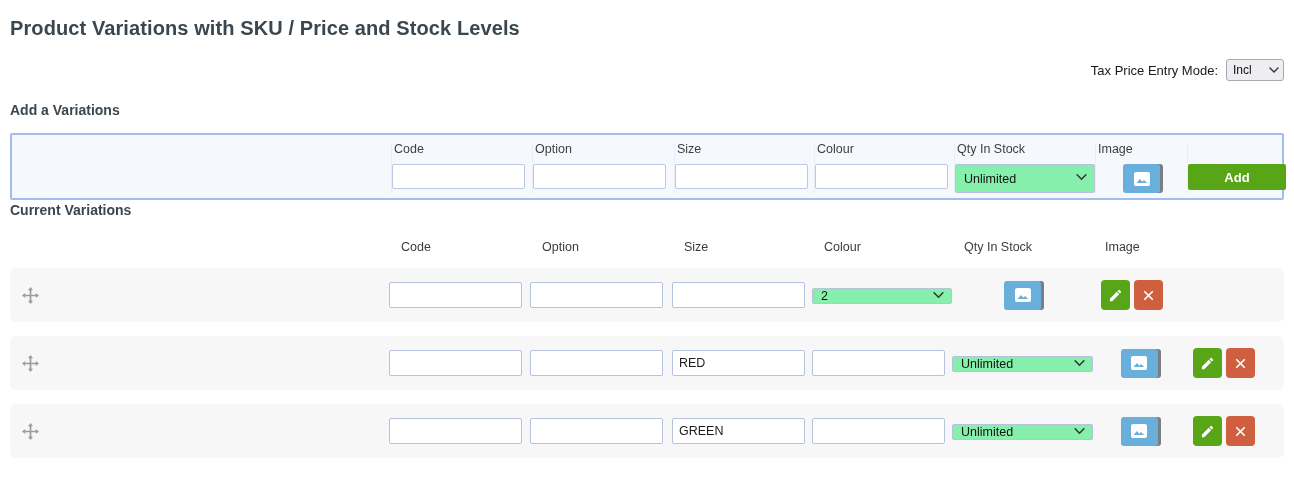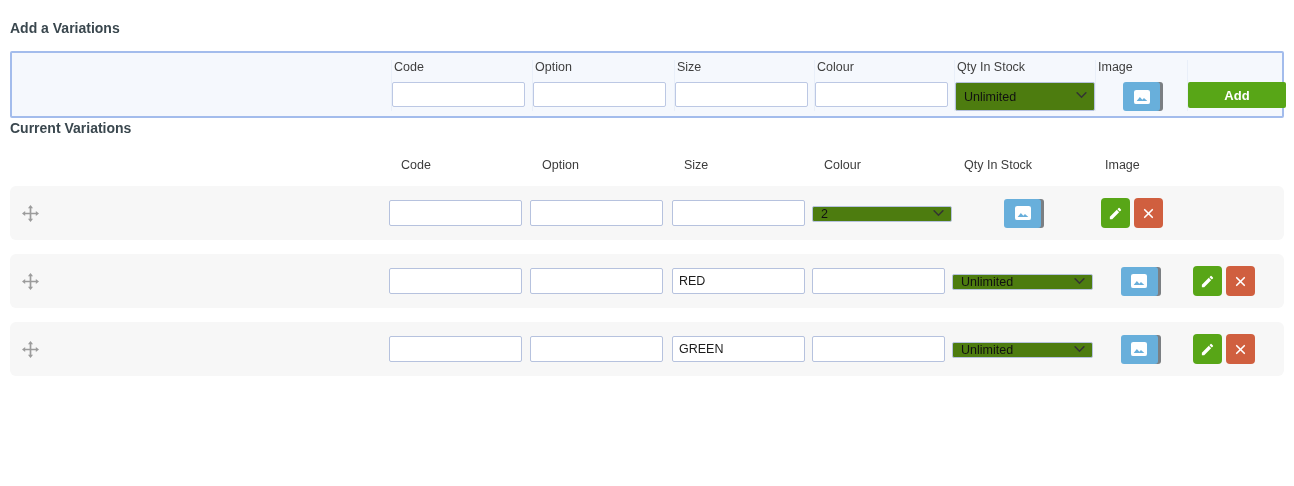--- a/index.html
+++ b/index.html
@@ -62,21 +62,21 @@
     font-family: "Liberation Sans", sans-serif; font-size: 12.5px; color: #1c1c1c;
     outline: none;
   }
   .abox .txt { height: 25px; border-color: #bcc8e4; }
 
   
   .select-wrap { position: relative; width: 133px; height: 26px; }
   .select-wrap select {
     appearance: none; -webkit-appearance: none;
     width: 100%; height: 100%;
-    background: #4d7c0f; border: 1px solid #b6c2de; border-radius: 2px;
+    background: #86efac; border: 1px solid #b6c2de; border-radius: 2px;
     padding: 0 22px 0 8px;
     font-family: "Liberation Sans", sans-serif; font-size: 12.5px; color: #111;
     outline: none;
   }
   .select-wrap .chev {
     position: absolute; right: 8px; top: 50%; transform: translateY(-50%);
     pointer-events: none; line-height: 0;
   }
   .select-wrap.tax { width: 58px; height: 22px; }
   .select-wrap.tax select {
@@ -118,21 +118,35 @@
   .drag-handle { cursor: move; line-height: 0; }
   .img-cell { display: flex; justify-content: center; }
   .actions-cell { display: flex; gap: 4px; padding-left: 8px; }
   .icon { line-height: 0; display: inline-block; }
 </style>
 </head>
 <body>
 
 <div class="page">
 
-
+  <h1 class="page-title">Product Variations with SKU / Price and Stock Levels</h1>
+
+  <div class="tax-row">
+    <span class="tax-label">Tax Price Entry Mode:</span>
+    <span class="select-wrap tax">
+      <select>
+        <option>Incl</option>
+      </select>
+      <span class="chev icon">
+        <svg width="10" height="6" viewBox="0 0 10 6">
+            <path d="M1 1 L5 5 L9 1" stroke="#333" stroke-width="1.4" fill="none" stroke-linecap="round"></path>
+          </svg>
+      </span>
+    </span>
+  </div>
 
   <h2 class="section-heading heading-add">Add a Variations</h2>
 
   <div class="abox">
     <div class="grid abox-head">
       <div></div>
       <div class="cell col-label">Code</div>
       <div class="cell col-label">Option</div>
       <div class="cell col-label">Size</div>
       <div class="cell col-label">Colour</div>

